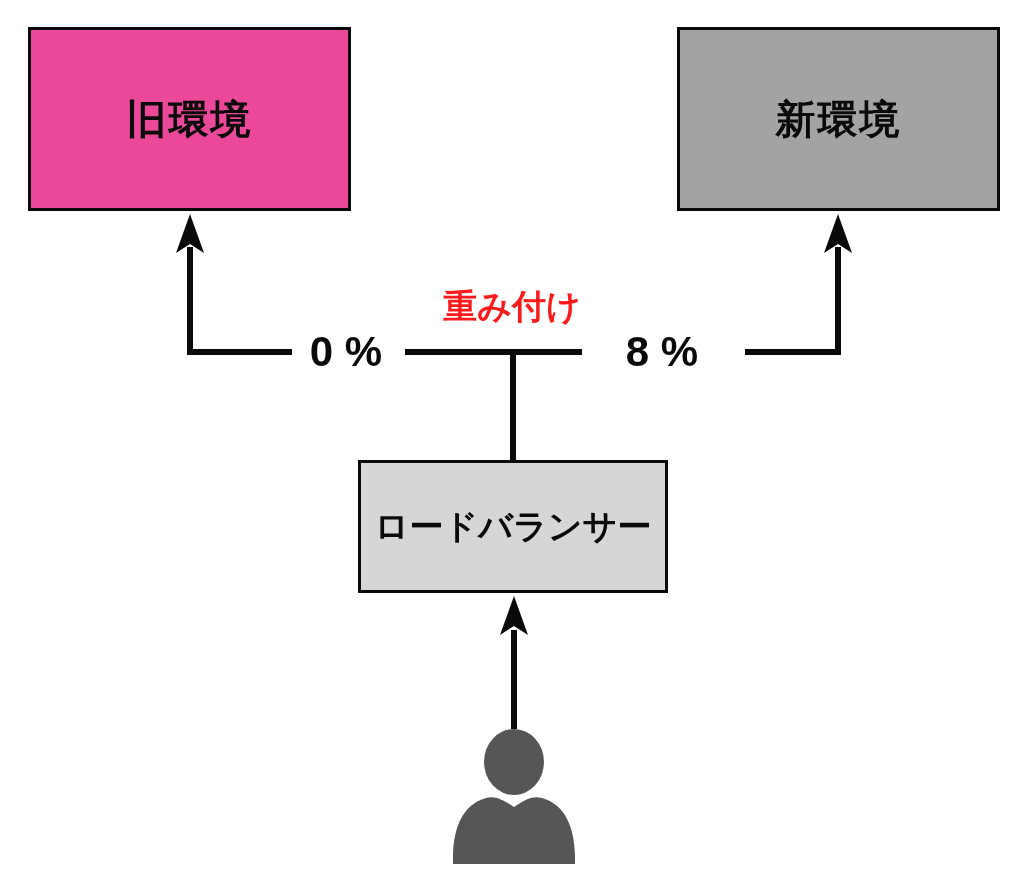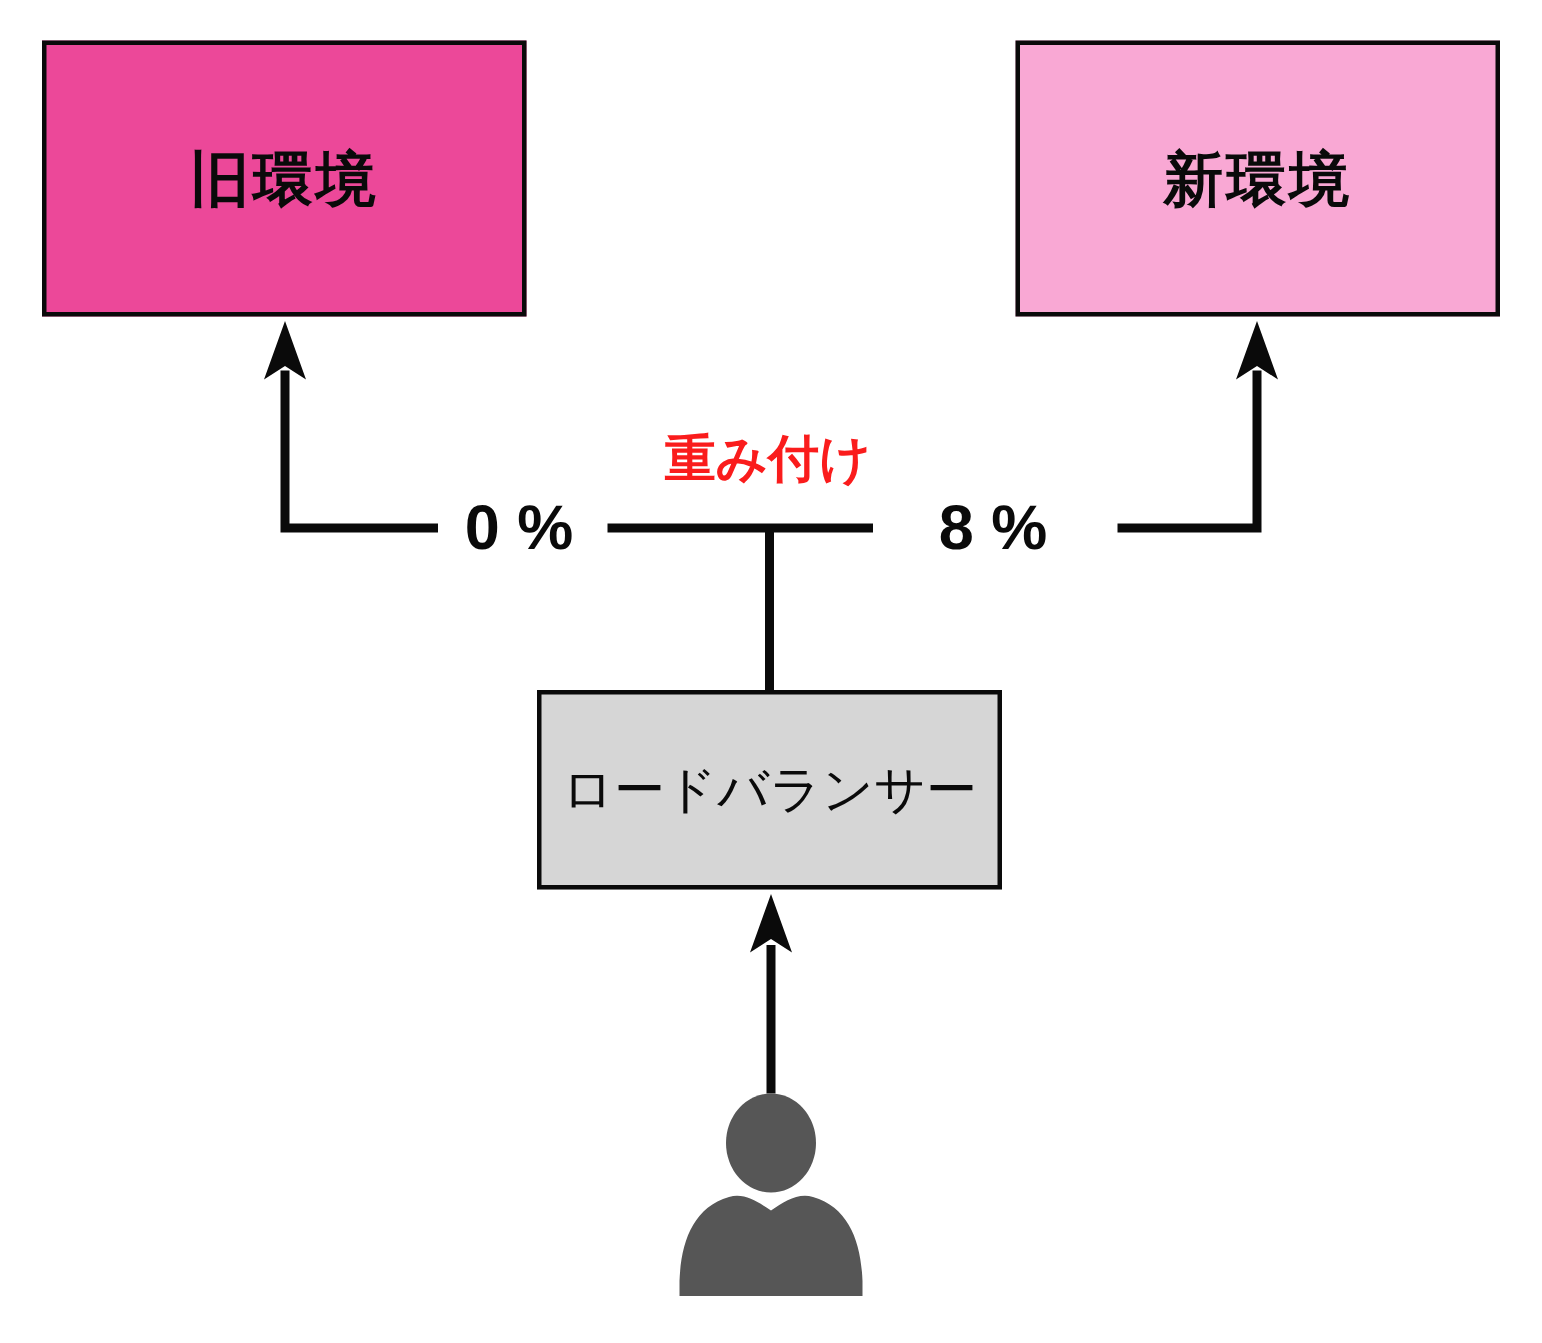--- a/index.html
+++ b/index.html
@@ -51,21 +51,21 @@
     height: 133px;
     border: 3px solid #0a0a0a;
     box-sizing: border-box;
     display: flex;
     align-items: center;
     justify-content: center;
     z-index: 2;
   }
   .lb-label {
     font-size: 34px;
-    font-weight: normal;
+    font-weight: bold;
     color: #0a0a0a;
   }
   .weight-title {
     position: absolute;
     left: 412px;
     top: 284px;
     width: 200px;
     height: 44px;
     line-height: 44px;
     text-align: center;
@@ -124,21 +124,21 @@
                C 566 805 574 828 575 854
                L 575 864
                Z" fill="#565656"></path>
     </g>
   </svg>
 
   <div class="env-box old" style="background-color: #ec4899;">
     <span class="env-label">旧環境</span>
   </div>
 
-  <div class="env-box new" style="background-color: #f9a8d4;">
+  <div class="env-box new" style="background-color: #a3a3a3;">
     <span class="env-label">新環境</span>
   </div>
 
   <div class="lb-box" style="background-color: rgb(214, 214, 214);">
     <span class="lb-label">ロードバランサー</span>
   </div>
 
   <div class="weight-title" style="color: rgb(250, 28, 28);">重み付け</div>
 
   <div class="weight-label left">0 %</div>

